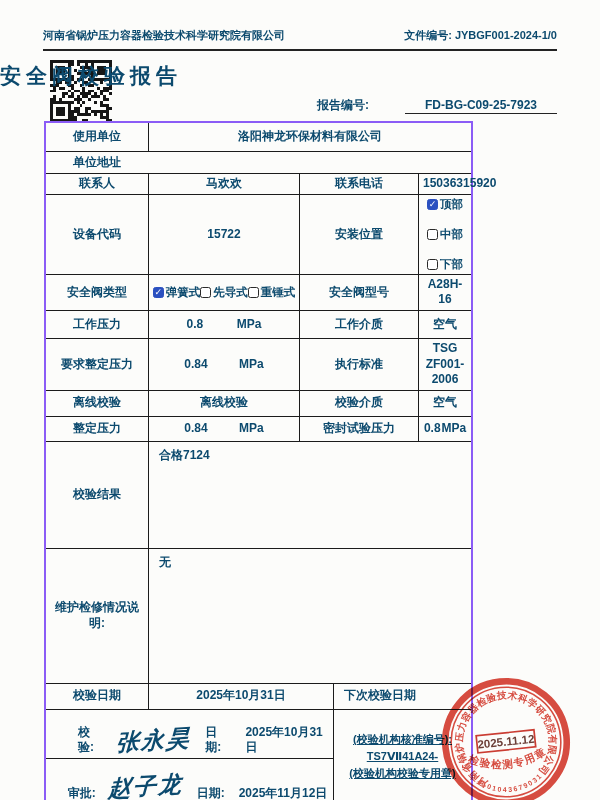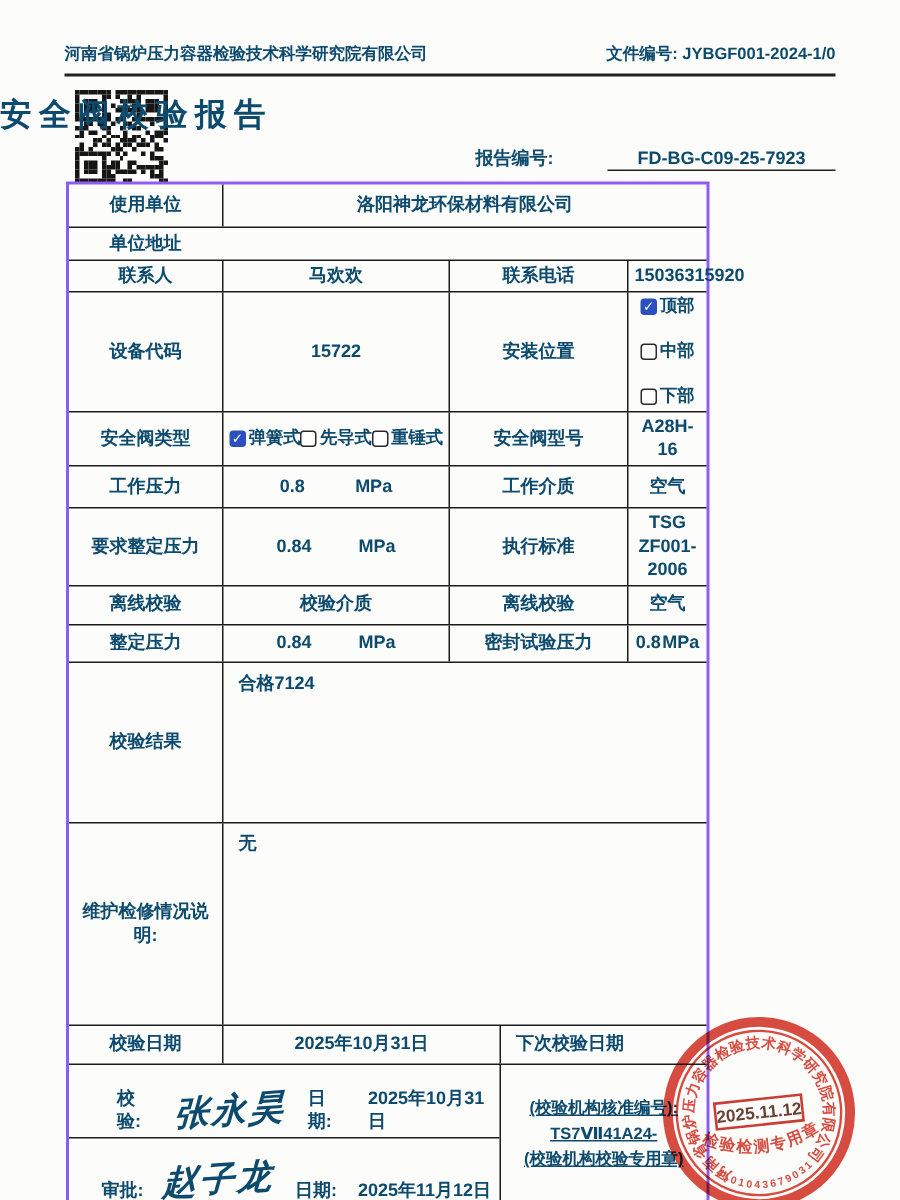--- a/index.html
+++ b/index.html
@@ -628,22 +628,22 @@
       <div class="c h27 vu">
         <span>0.84</span>
         <span>MPa</span>
       </div>
       <div class="c h27">执行标准</div>
       <div class="c h27">TSG ZF001-2006</div>
     </div>
 
     <div class="row cols-a">
       <div class="c h25">离线校验</div>
+      <div class="c h25">离线校验</div>
       <div class="c h25">校验介质</div>
-      <div class="c h25">离线校验</div>
       <div class="c h25">空气</div>
     </div>
 
     <div class="row cols-a">
       <div class="c h24">整定压力</div>
       <div class="c h24 vu">
         <span>0.84</span>
         <span>MPa</span>
       </div>
       <div class="c h24">密封试验压力</div>

